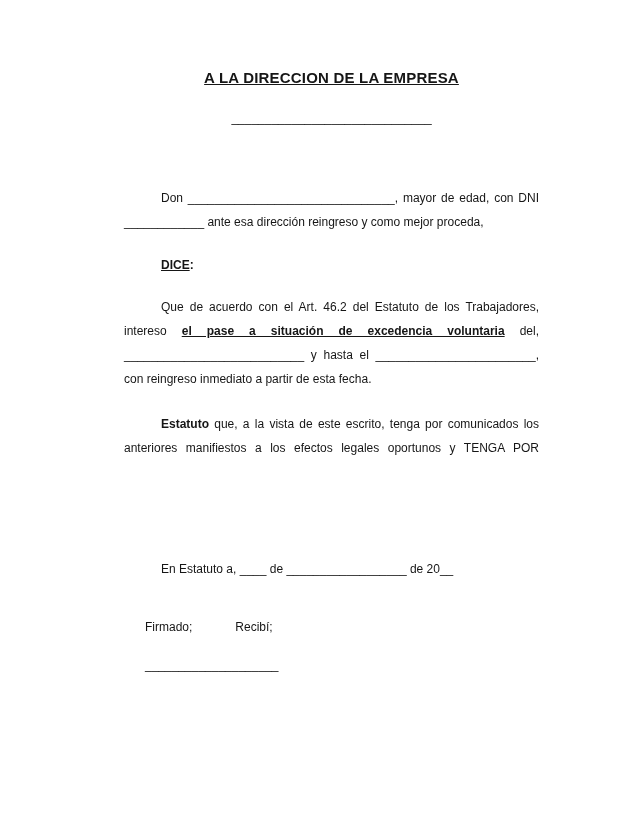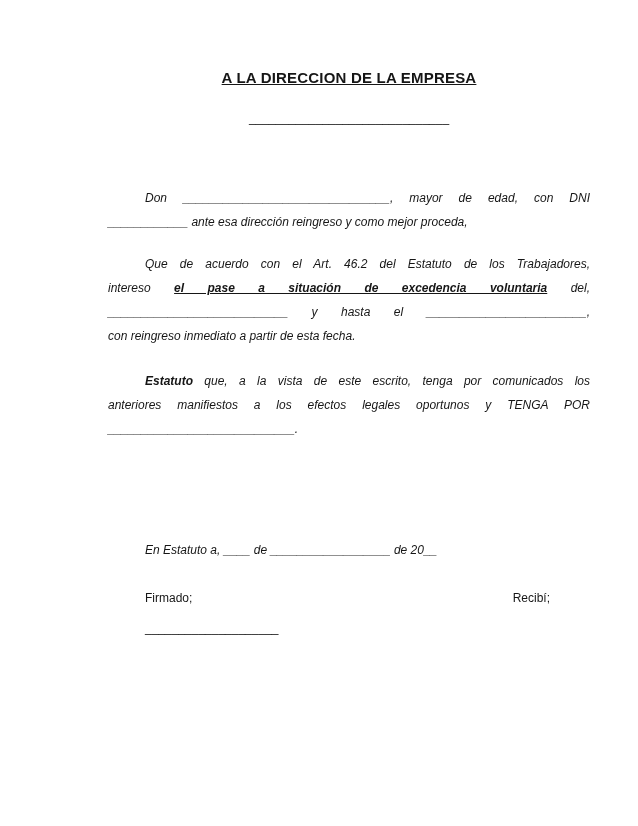--- a/index.html
+++ b/index.html
@@ -1,21 +1,21 @@
 <!DOCTYPE html>
 <html><head>
 <meta charset="utf-8">
 <style>
   html, body { margin: 0; padding: 0; background: #ffffff; }
   .page {
     position: relative;
     width: 638px;
     height: 804px;
     box-sizing: border-box;
-    padding: 68px 48px 0 108px;
+    padding: 68px 83px 0 108px;
     background: #ffffff;
     color: #161616;
     font-family: "Liberation Sans", sans-serif;
     font-size: 12px;
     line-height: 24px;
     overflow: hidden;
   }
   .title {
     margin: 0;
     font-size: 15px;
@@ -23,69 +23,69 @@
     line-height: 20px;
     text-align: center;
     text-decoration: underline;
     letter-spacing: 0.2px;
   }
   .title-blank {
     margin-top: 18px;
     text-align: center;
     letter-spacing: 0;
   }
-  .para { margin: 0; font-style: italic; }
+  .para { margin: 16px; }
   .line { text-align: left; }
   .j { text-align: justify; text-align-last: justify; text-justify: inter-word; }
   .indent { text-indent: 37px; }
   .lead { padding-left: 37px; }
   .b { font-weight: bold; }
   .bu { font-weight: bold; text-decoration: underline; }
   .caps { letter-spacing: -0.7px; }
   .mt-intro { margin-top: 56px; }
   .mt-dice { margin-top: 19px; }
   .mt-body { margin-top: 18px; }
   .mt-expuesto { margin-top: 8px; }
   .mt-solicita { margin-top: 21px; }
   .mt-date { margin-top: 97px; }
   .sig-row {
-    margin-top: 24px;
+    margin-top: 34px;
     display: flex;
-    justify-content: space-between;
     padding: 0 40px 0 37px;
+    gap: 43px;
   }
-  .sig-blank { margin-top: 6px; padding-left: 37px; }
+  .sig-blank { margin-top: 14px; padding-left: 37px; }
 </style>
 </head>
 <body>
 
 <div class="page">
 
   <h1 class="title">A LA DIRECCION DE LA EMPRESA</h1>
 
   <div class="title-blank">______________________________</div>
 
   <div class="para mt-intro">
     <div class="line j indent">Don _______________________________, mayor de edad, con DNI</div>
     <div class="line">____________ ante esa dirección reingreso y como mejor proceda,</div>
   </div>
 
+  <div class="para mt-dice lead"><span class="bu">DICE</span><span class="b">:</span></div>
 
   <div class="para mt-body">
     <div class="line j indent">Que de acuerdo con el Art. 46.2 del Estatuto de los Trabajadores,</div>
     <div class="line j"><span>intereso </span><span class="bu">el pase a situación de excedencia voluntaria</span><span> del,</span></div>
     <div class="line j">___________________________ y hasta el ________________________,</div>
     <div class="line">con reingreso inmediato a partir de esta fecha.</div>
   </div>
 
 
   <div class="para mt-solicita">
     <div class="line j indent"><span class="b">Estatuto</span><span> que, a la vista de este escrito, tenga por comunicados los</span></div>
     <div class="line j">anteriores manifiestos a los efectos legales oportunos y TENGA POR</div>
-    <div class="line">____________________________.</div>
   </div>
 
   <div class="para mt-date lead">En Estatuto a, ____ de __________________ de 20__</div>
 
   <div class="sig-row">
     <span>Firmado;</span>
     <span>Recibí;</span>
   </div>
 
   <div class="sig-blank">____________________</div>

